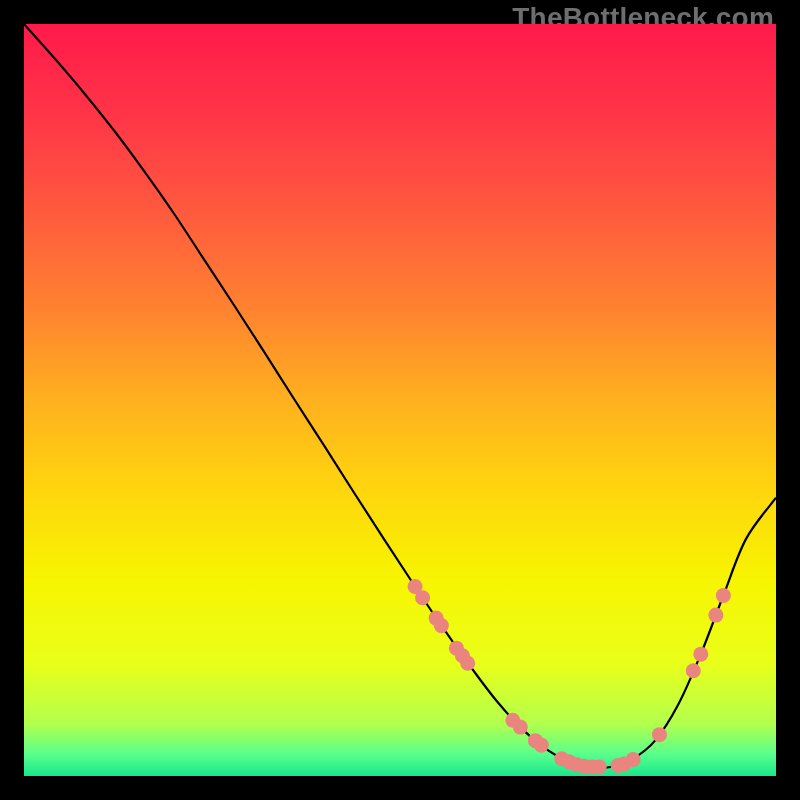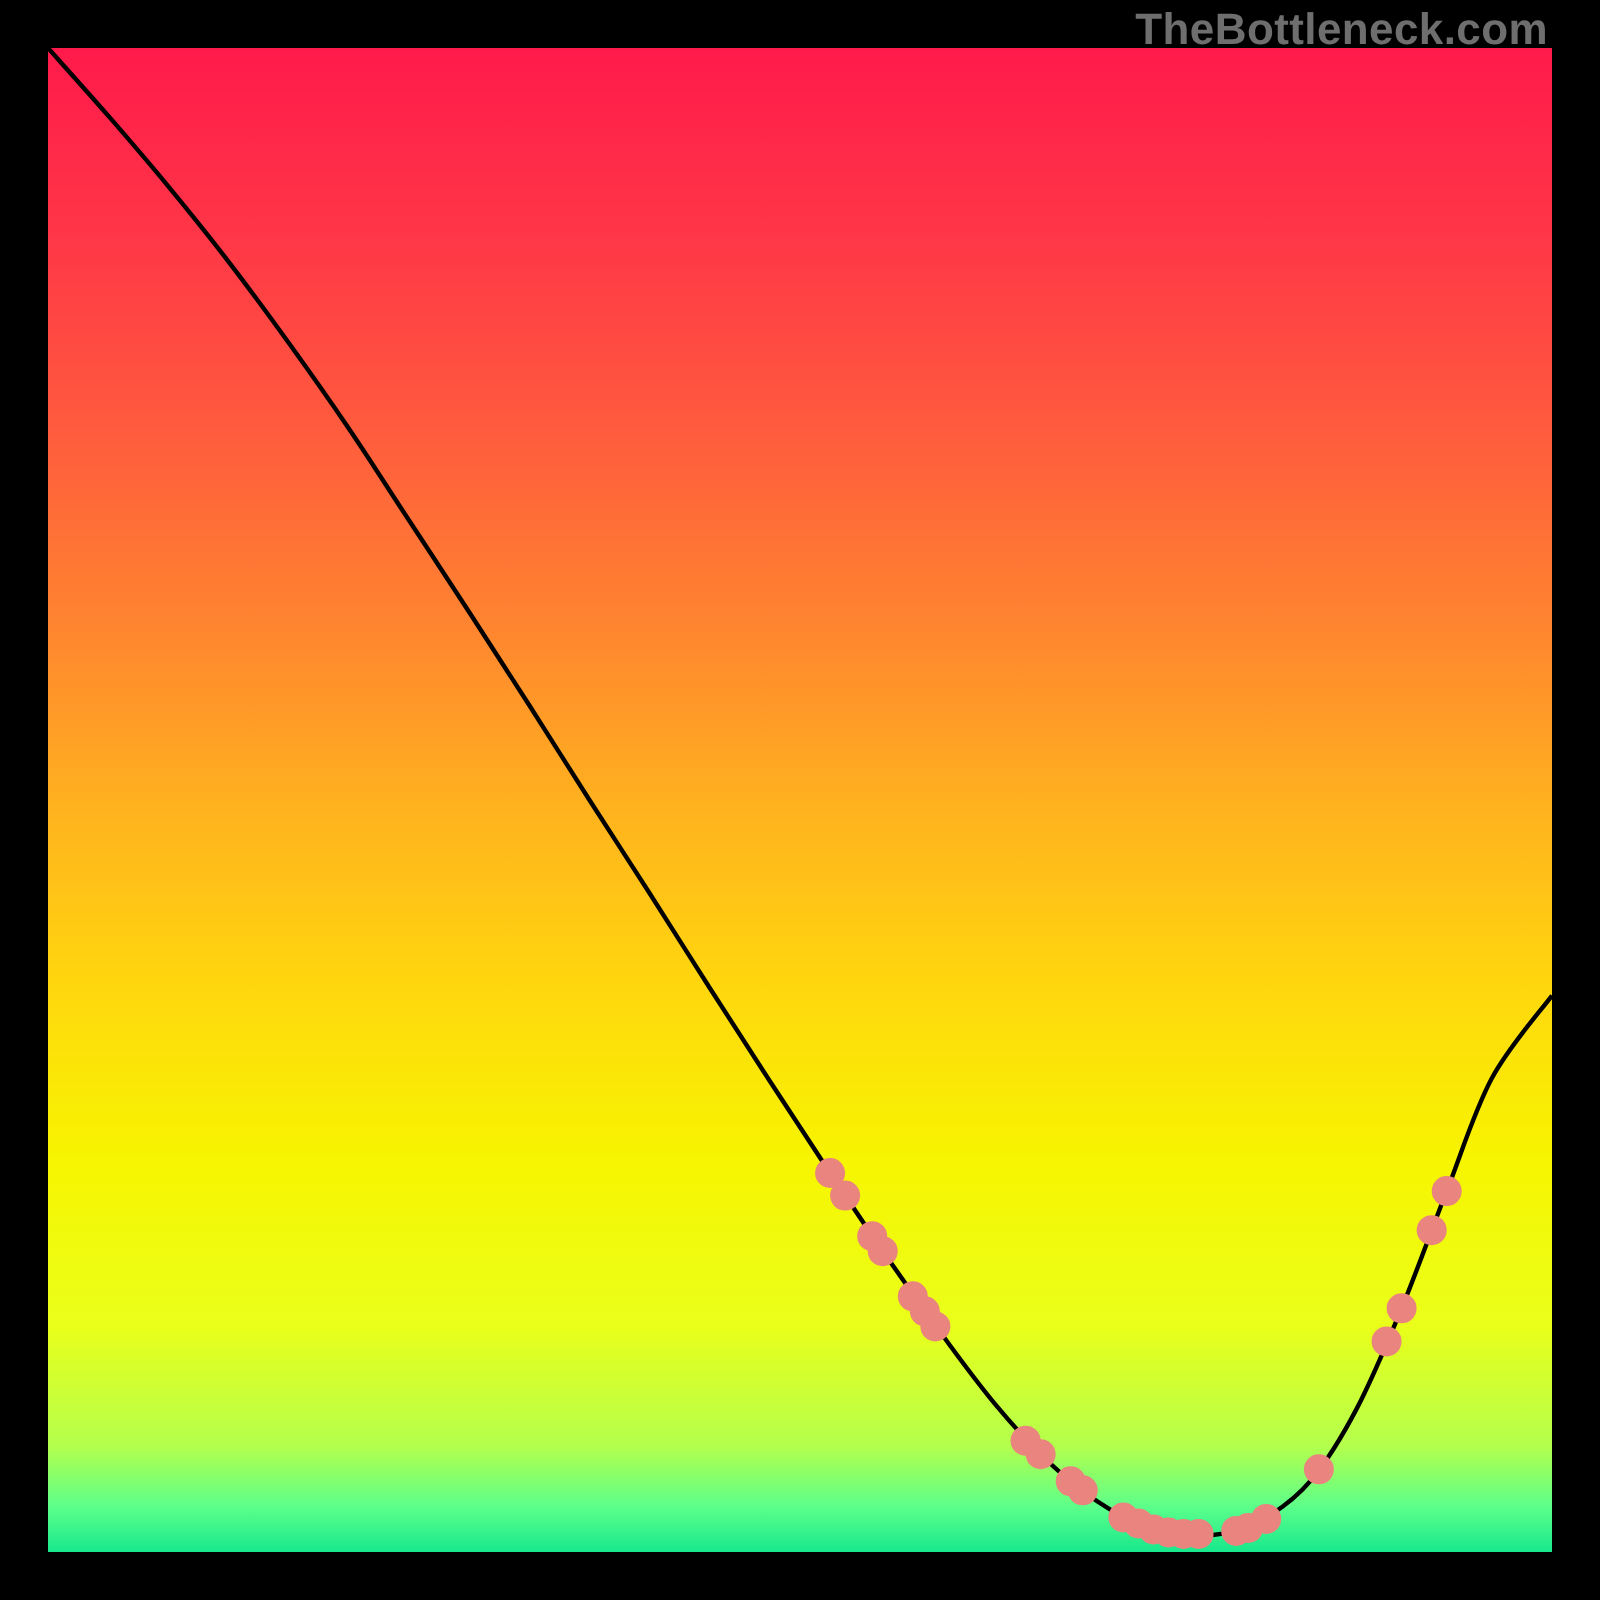--- a/index.html
+++ b/index.html
@@ -24,21 +24,21 @@
     left: 0;
     top: 0;
     width: 752px;
     height: 752px;
   }
   .watermark {
     position: absolute;
     top: 2px;
     right: 26px;
     color: #6e6e6e;
-    font-size: 22px;
+    font-size: 28px;
     font-weight: 600;
     letter-spacing: 0.2px;
     text-align: right;
   }
   svg { display: block; }
 </style>
 </head>
 <body>
 
 <div class="watermark">TheBottleneck.com</div>

